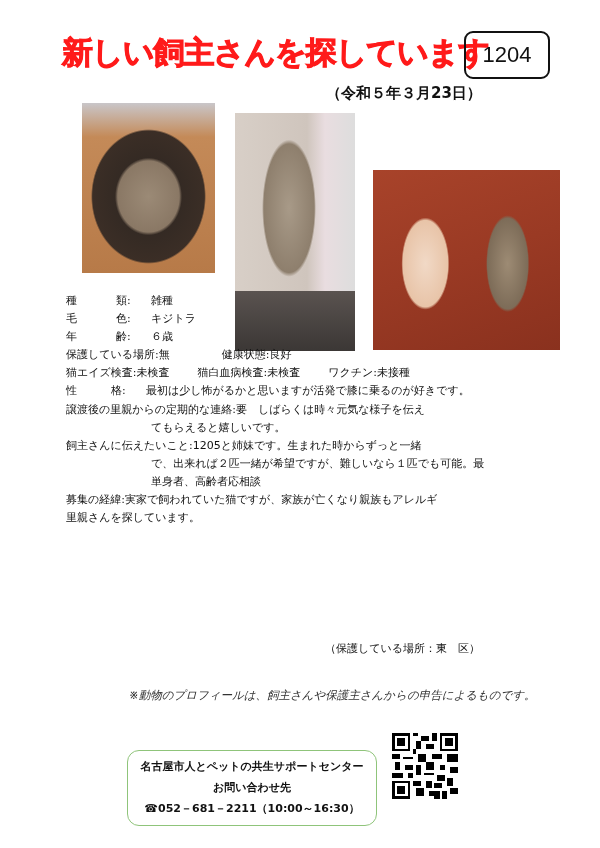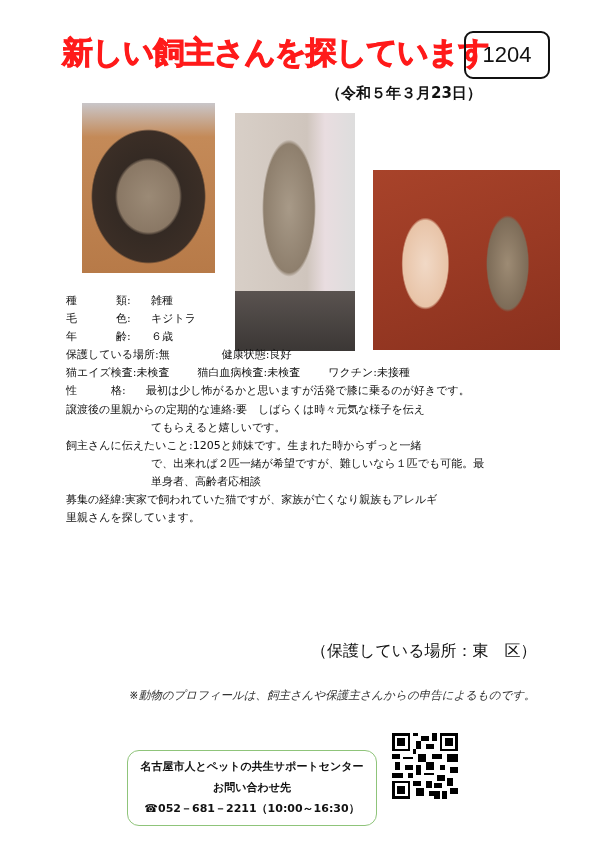--- a/index.html
+++ b/index.html
@@ -24,21 +24,21 @@
       radial-gradient(ellipse 18% 42% at 72% 52%, #9d8b74 0%, #7d6c58 60%, transparent 64%),
       linear-gradient(160deg,#a8432a 0%,#9a3a24 50%,#8a311e 100%);}
   .info{left:66px;top:292px;font-size:11px;line-height:18.1px;font-family:"DejaVu Sans",sans-serif;}
   .row{white-space:nowrap;height:18.1px;}
   .lbl{display:inline-block;}
   .lbl-sp{display:inline-block;width:85px;}
   .lbl-sp span:first-child{display:inline-block;width:50px;}
   .indent{padding-left:85px;}
   .gap{display:inline-block;width:52px;}
   .gap2{display:inline-block;width:28px;}
-  .location{left:311px;top:641px;font-size:16px;white-space:nowrap;}
+  .location{left:325px;top:641px;font-size:11px;white-space:nowrap;}
   .note{left:129px;top:688px;font-size:11.5px;color:#333;white-space:nowrap;font-style:italic;}
   .contact{left:127px;top:732px;width:250px;height:76px;border:1.5px solid #8fc47a;border-radius:12px;box-sizing:border-box;
     font-size:11px;font-weight:bold;text-align:center;line-height:21px;padding-top:5px;margin-top:18px;}
   .qr{left:392px;top:732px;width:66px;height:68px;}
 </style>
 </head>
 <body>
 
 <div class="abs title">新しい飼主さんを探しています</div>
 <div class="abs numbox">1204</div>

